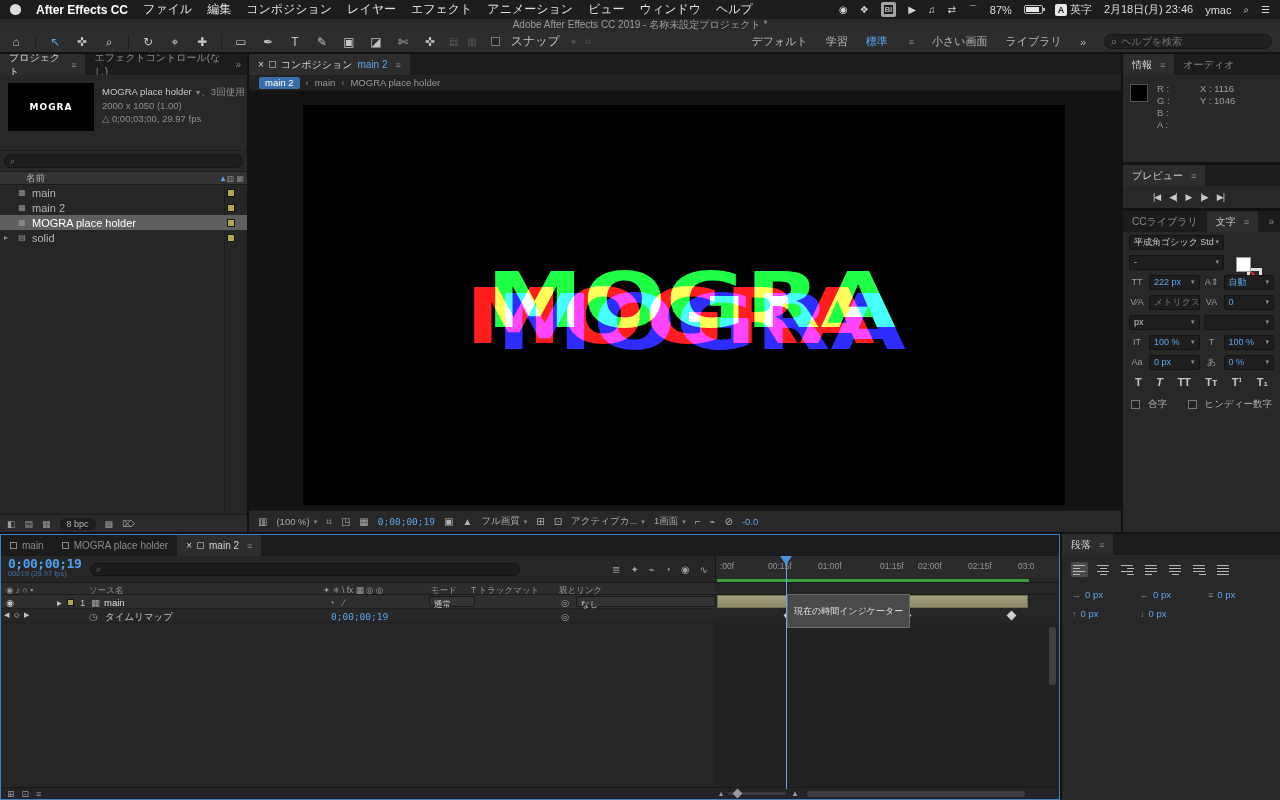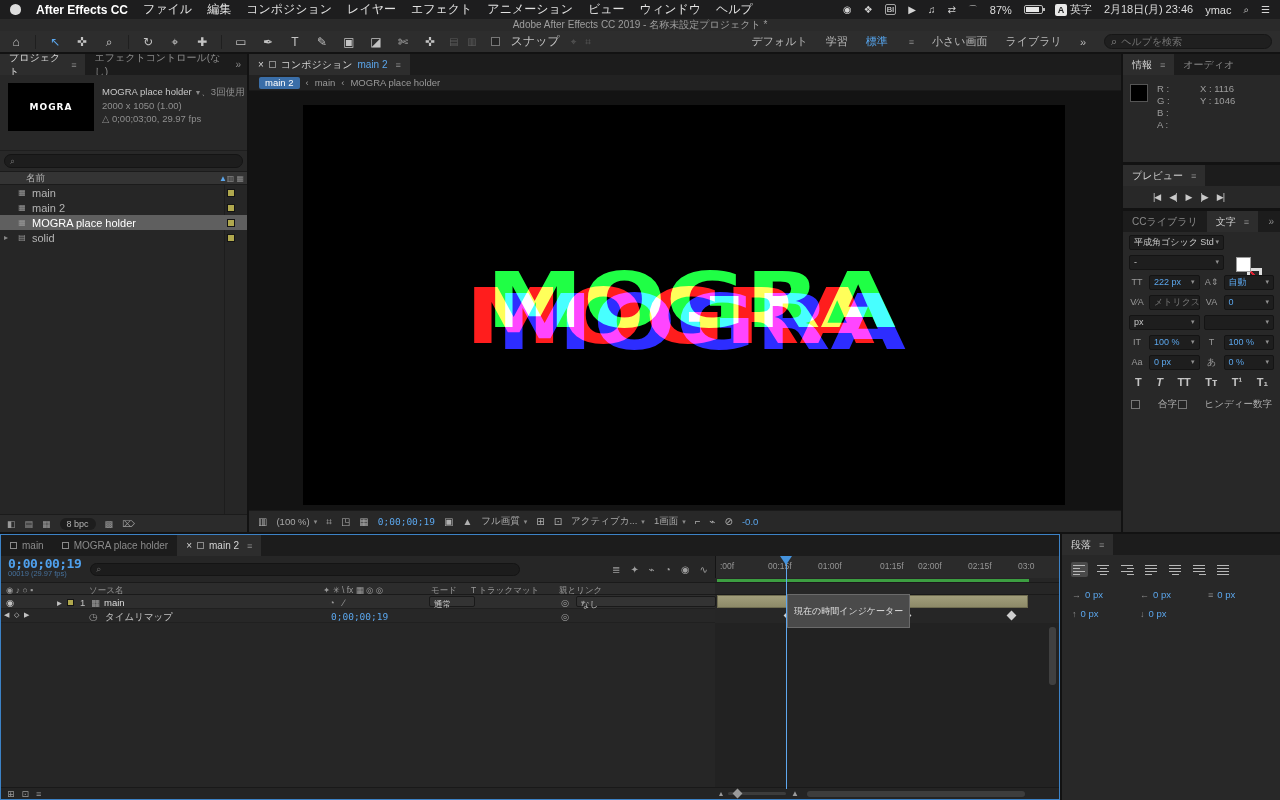--- a/index.html
+++ b/index.html
@@ -8,21 +8,21 @@
  font-family:"Liberation Sans","DejaVu Sans",sans-serif;color:#a8a8a8;font-size:11px}
 .flex{display:flex;align-items:center}
 i,b,span,div{font-style:normal}
 
 #menubar{position:absolute;left:0;top:0;right:0;height:19px;background:#1d1d1e;display:flex;align-items:center;padding:0 10px;gap:15px;font-size:12px;color:#e6e6e6}
 .apple{width:11px;height:11px;background:#ddd;border-radius:50% 50% 46% 46%;display:inline-block}
 .mb-app{font-weight:bold;color:#fff}
 .mb-item{color:#e2e2e2}
 #mb-right{margin-left:auto;display:flex;align-items:center;gap:12px;font-size:11px;color:#ddd}
 .mb-ico{font-size:10px;color:#d5d5d5}
-.bi-badge{border:1px solid #a3a3a3;border-radius:2px;font-size:8px;padding:0 1px;color:#eee}
+.bi-badge{border:3px solid #a3a3a3;border-radius:2px;font-size:8px;padding:0 1px;color:#eee}
 .batt{width:19px;height:9px;border:1px solid #bbb;border-radius:2px;position:relative;display:inline-block;vertical-align:middle}
 .batt i{position:absolute;left:1px;top:1px;bottom:1px;width:80%;background:#e8e8e8}
 .batt:after{content:"";position:absolute;right:-3px;top:2px;width:2px;height:3px;background:#bbb}
 .ime{display:flex;align-items:center;gap:3px}
 .ime b{width:12px;height:12px;background:#e8e8e8;color:#222;font-size:9px;font-weight:bold;display:flex;align-items:center;justify-content:center;border-radius:2px}
 
 #titlebar{position:absolute;left:0;top:19px;right:0;height:12px;background:#2a2a2a;display:flex;align-items:center;justify-content:center;font-size:10px;color:#9e9e9e}
 
 #toolbar{position:absolute;left:0;top:31px;right:0;height:21px;background:#2d2d2d;display:flex;align-items:center;padding:0 8px;gap:11px;font-size:12px;color:#c3c3c3}
 .tool{width:16px;text-align:center;cursor:default}
@@ -98,21 +98,21 @@
 .ddbox{flex:1;height:15px;background:#1e1e1e;border:1px solid #141414;border-radius:2px;display:flex;align-items:center;padding:0 4px;font-size:9px;color:#c6c6c6;min-width:0;overflow:hidden;white-space:nowrap}
 .narrow{padding-right:56px}
 .swatches{position:absolute;right:6px;top:46px;width:44px;height:34px}
 .swatches .eyed{position:absolute;left:-14px;top:2px;font-size:10px;color:#b5b5b5}
 .fillsw{position:absolute;left:6px;top:0;width:15px;height:15px;background:#fff;border:1px solid #999;z-index:2}
 .strokesw{position:absolute;left:17px;top:11px;width:15px;height:15px;border:3px solid #dedede;background:
  linear-gradient(45deg,transparent 44%,#d23 44%,#d23 56%,transparent 56%)}
 .fauxbar{display:flex;justify-content:space-between;padding:4px 12px 0 12px;color:#c3c3c3;font-size:11px;font-weight:bold}
 .fx-i{font-style:italic}
 .checksrow{display:flex;justify-content:space-between;padding:10px 8px 0 8px;font-size:9.5px;color:#b0b0b0}
-.checksrow .flex{gap:18px}
+.checksrow .flex{gap:8px}
 
 #tl{left:0;top:534px;width:1060px;height:266px;background:#262626;border:1px solid #3c82c6}
 .tl-top{position:absolute;left:0;top:21px;width:714px;height:26px;background:#262626;display:flex;align-items:center;padding:0 7px;gap:9px}
 .tl-timewrap{display:flex;flex-direction:column;line-height:10px}
 .tl-time{color:#4fa0ec;font-size:13px;font-weight:bold;font-family:"DejaVu Sans Mono","Liberation Mono",monospace;letter-spacing:-.5px}
 .tl-frames{color:#46719c;font-size:7.5px}
 .tl-search{width:430px;height:13px;background:#1c1c1c;border:1px solid #141414;border-radius:7px;display:flex;align-items:center;gap:4px;padding:0 5px;color:#777;font-size:9px}
 .tl-search input{flex:1;background:none;border:none;outline:none;color:#bbb;font-size:9px}
 .tl-icons{margin-left:auto;display:flex;gap:10px;font-size:10px;color:#9f9f9f}
 .tl-ruler{position:absolute;left:714px;top:21px;right:0;height:22px;background:#2b2b2b;border-left:1px solid #141414;font-size:8.5px;color:#969696}

